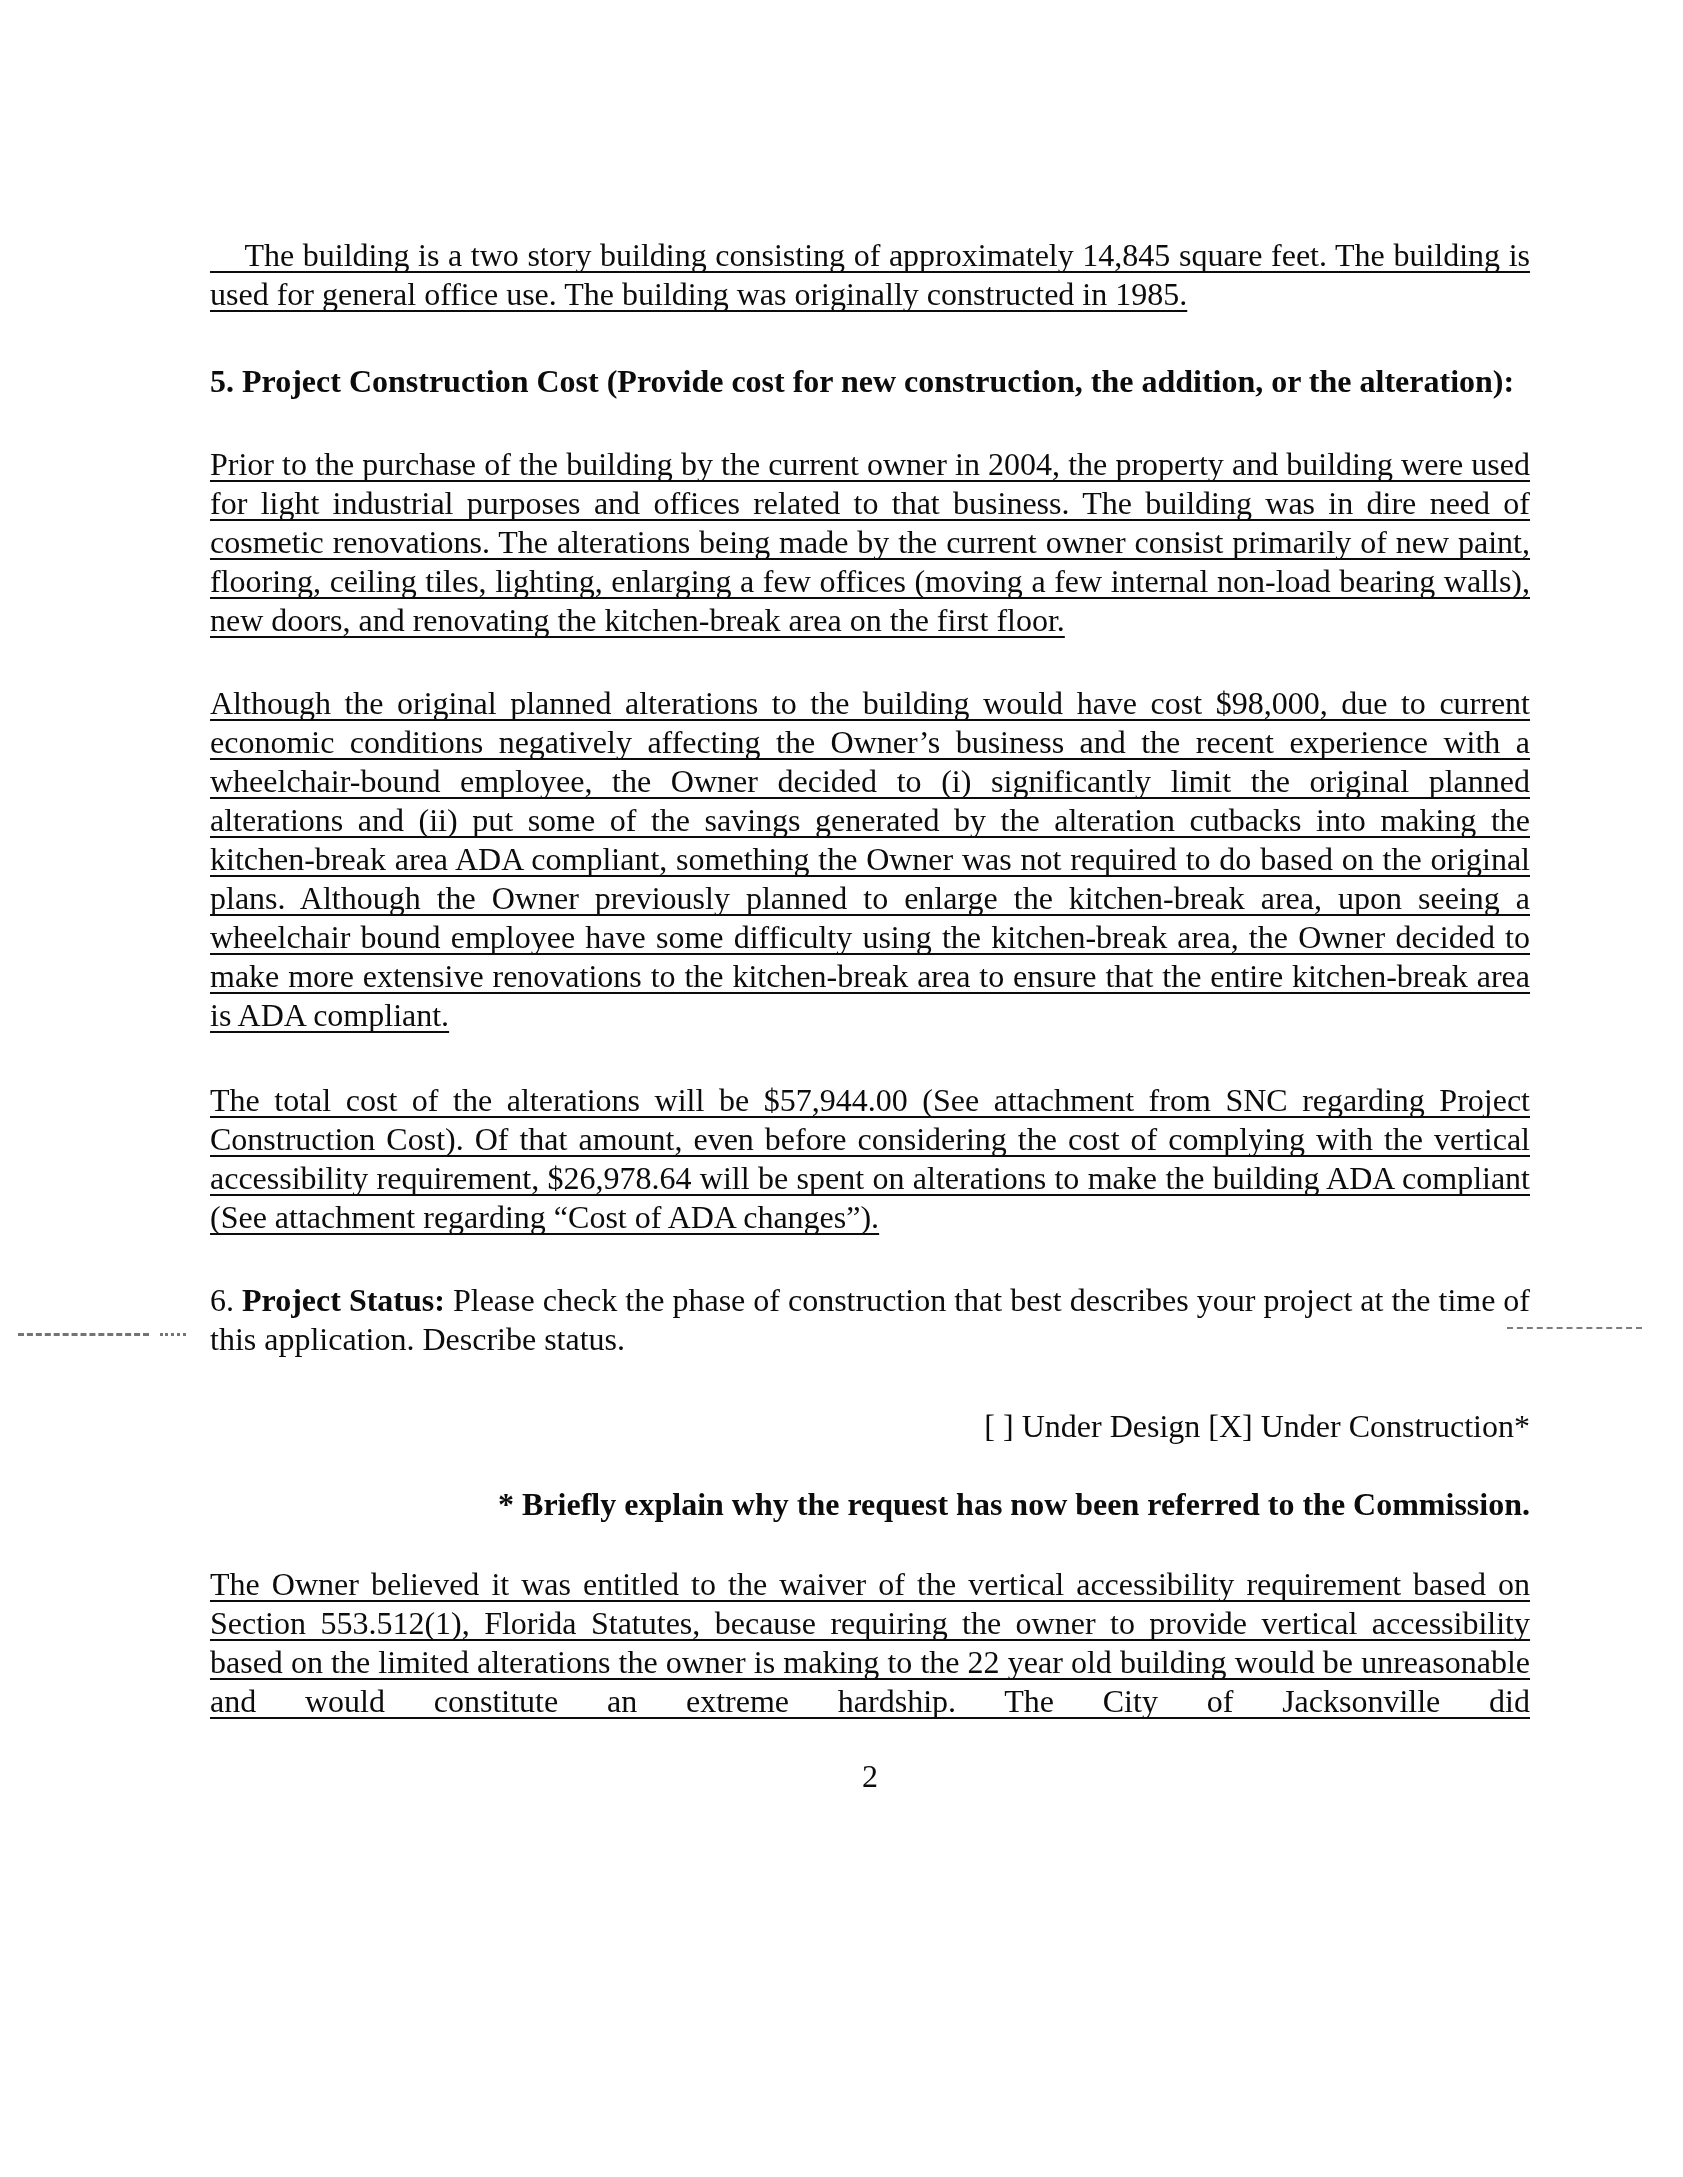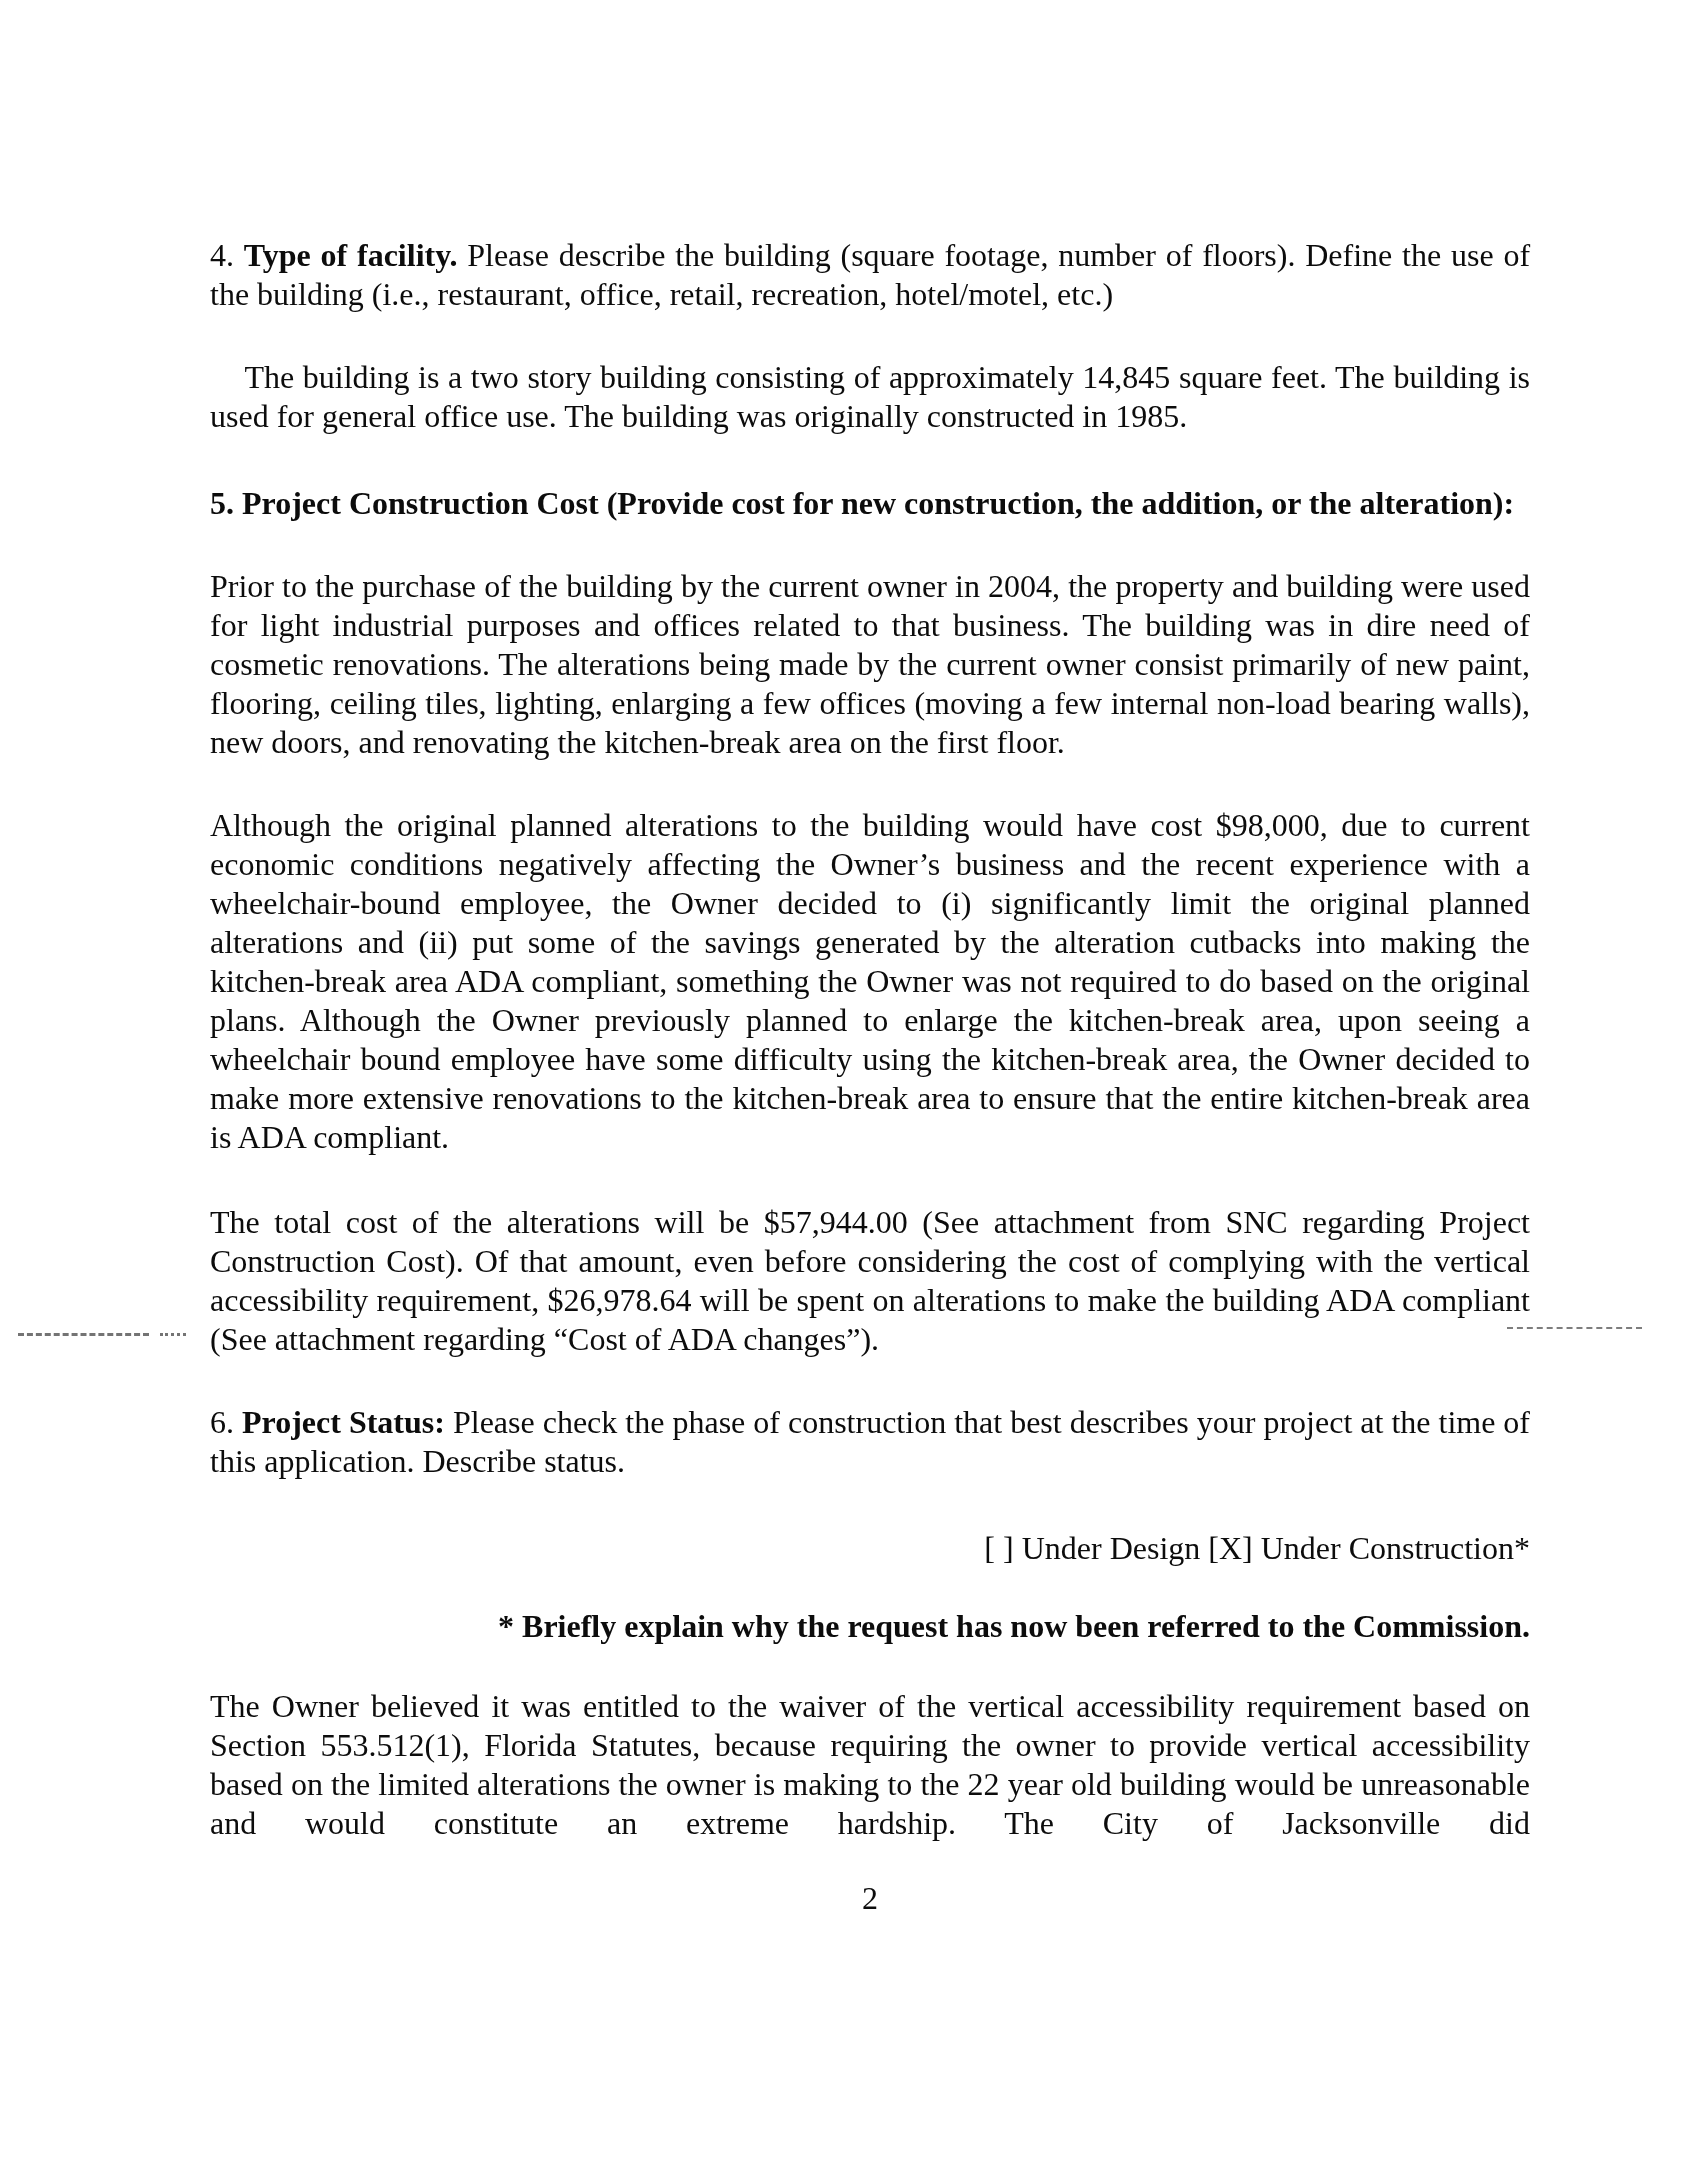--- a/index.html
+++ b/index.html
@@ -26,20 +26,21 @@
     top: 0;
     width: 1320px;
     padding-top: 236px;
     font-size: 32px;
     line-height: 39px;
   }
   p { margin: 0; }
   .jst { text-align: justify; }
   .jst-last { text-align-last: justify; margin-top: 28px; }
   .underlined {
+    text-decoration: underline;
     text-decoration-thickness: 2px;
     text-underline-offset: 5px;
     text-decoration-skip-ink: none;
   }
   .bold { font-weight: 700; }
   b { font-weight: 700; }
   .status-row { text-align: right; margin-top: 48px; }
   .footnote { text-align: right; font-weight: bold; }
   .page-number {
     text-align: center;
@@ -60,21 +61,20 @@
 <body>
 
 <div class="page">
 
   <div class="scan-dash left"></div>
   <div class="scan-dash left2"></div>
   <div class="scan-dash right"></div>
 
   <main class="content">
 
-    <p class="jst" style="margin-bottom:44px"><span>4.</span> <b>Type of facility.</b>  <span>Please describe the building (square footage, number of floors).  Define the use of the building (i.e., restaurant, office, retail, recreation, hotel/motel, etc.)</span></p>
 
     <p class="jst underlined" style="margin-bottom:48px">&nbsp;&nbsp;&nbsp;&nbsp;The building is a two story building consisting of approximately 14,845 square feet.  The building is used for general office use.  The building was originally constructed in 1985.</p>
 
     <p class="jst bold" style="margin-bottom:44px">5. Project Construction Cost (Provide cost for new construction, the addition, or the alteration):</p>
 
     <p class="jst underlined" style="margin-bottom:44px">Prior to the purchase of the building by the current owner in 2004, the property and building were used for light industrial purposes and offices related to that business.  The building was in dire need of cosmetic renovations.  The alterations being made by the current owner consist primarily of new paint, flooring, ceiling tiles, lighting, enlarging a few offices (moving a few internal non-load bearing walls), new doors, and renovating the kitchen-break area on the first floor.</p>
 
     <p class="jst underlined" style="margin-bottom:46px">Although the original planned alterations to the building would have cost $98,000, due to current economic conditions negatively affecting the Owner’s business and the recent experience with a wheelchair-bound employee, the Owner decided to (i) significantly limit the original planned alterations and (ii) put some of the savings generated by the alteration cutbacks into making the kitchen-break area ADA compliant, something the Owner was not required to do based on the original plans.  Although the Owner previously planned to enlarge the kitchen-break area, upon seeing a wheelchair bound employee have some difficulty using the kitchen-break area, the Owner decided to make more extensive renovations to the kitchen-break area to ensure that the entire kitchen-break area is ADA compliant.</p>
 
     <p class="jst underlined" style="margin-bottom:44px">The total cost of the alterations will be $57,944.00 (See attachment from SNC regarding Project Construction Cost).  Of that amount, even before considering the cost of complying with the vertical accessibility requirement, $26,978.64 will be spent on alterations to make the building ADA compliant (See attachment regarding “Cost of ADA changes”).</p>

